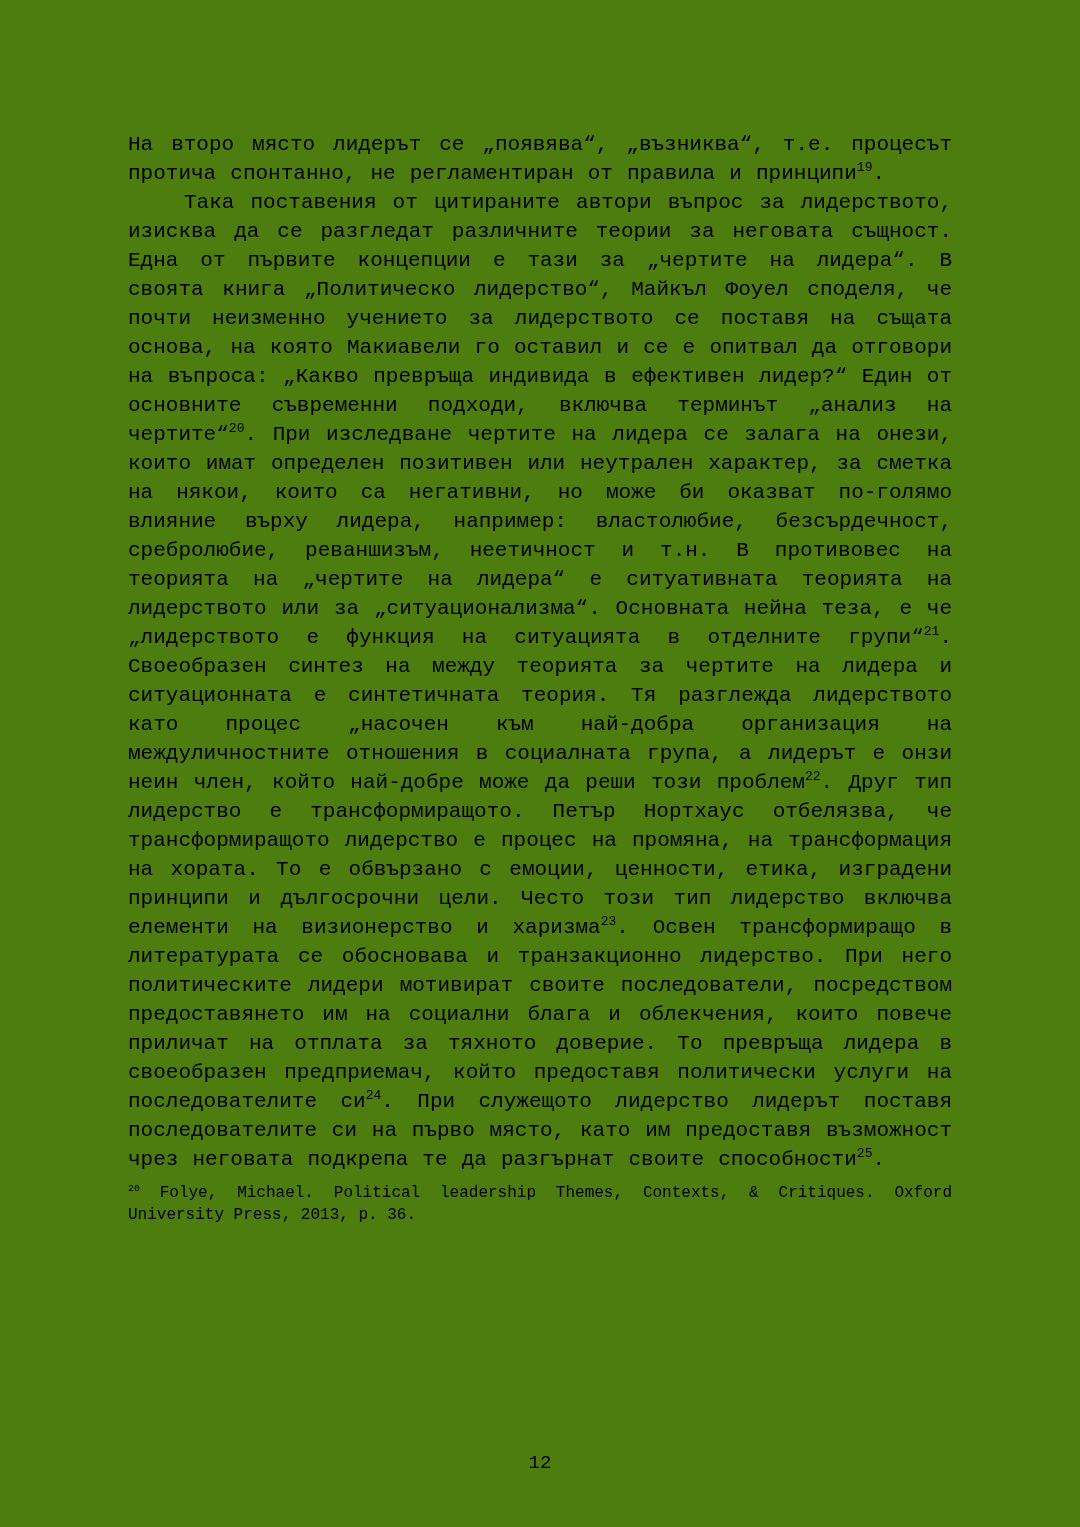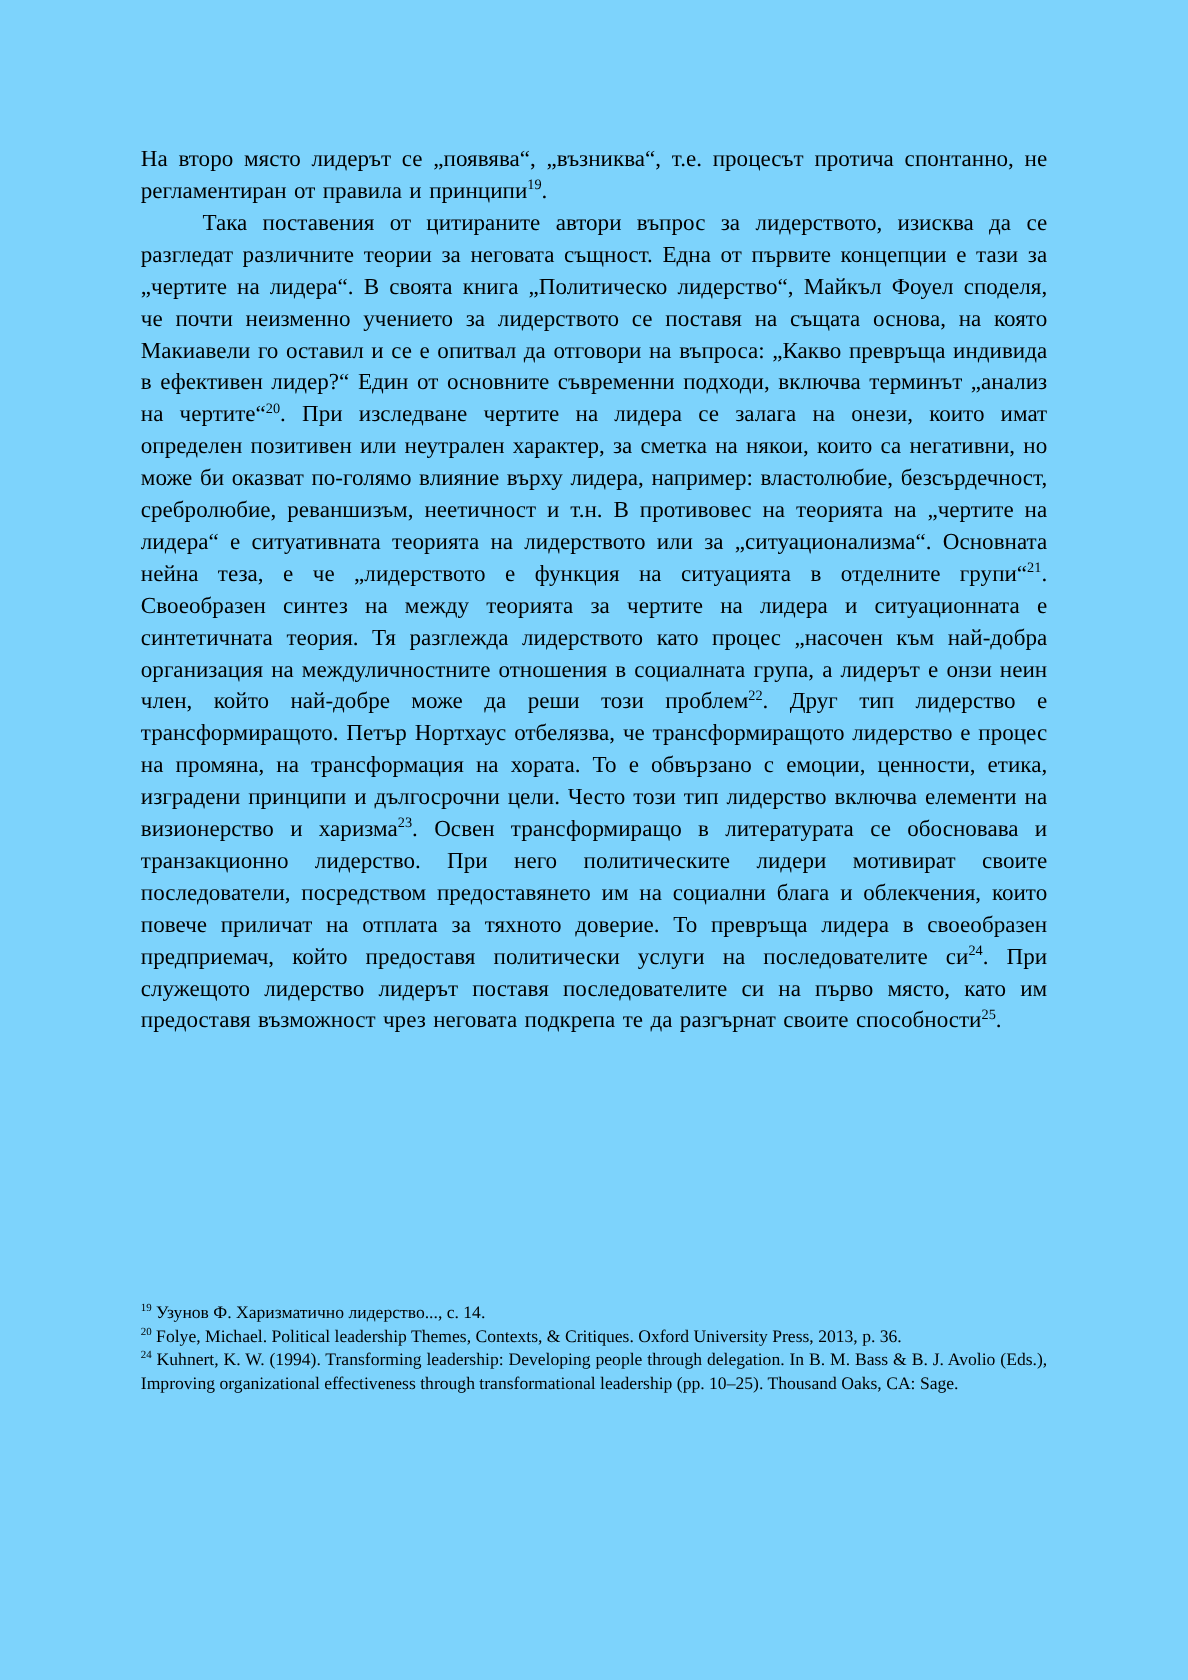--- a/index.html
+++ b/index.html
@@ -4,23 +4,23 @@
 <style>
   html, body {
     margin: 0;
     padding: 0;
     background: #ffffff;
   }
   .page {
     position: relative;
     width: 1080px;
     height: 1527px;
-    background: #7dd3fc;
+    background: #4d7c0f;
     color: #000000;
-    font-family: Liberation Serif, serif;
+    font-family: Liberation Mono, monospace;
     overflow: hidden;
   }
   .body-text {
     position: absolute;
     left: 128px;
     top: 130px;
     width: 824px;
     font-size: 21px;
     line-height: 29px;
     text-align: justify;
@@ -60,17 +60,16 @@
 </style>
 </head>
 <body>
 
 <div class="page">
   <main class="body-text">
       <p class="para">На второ място лидерът се „появява“, „възниква“, т.е. процесът протича спонтанно, не регламентиран от правила и принципи<sup>19</sup>.</p>
       <p class="para indent">Така поставения от цитираните автори въпрос за лидерството, изисква да се разгледат различните теории за неговата същност. Една от първите концепции е тази за „чертите на лидера“. В своята книга „Политическо лидерство“, Майкъл Фоуел споделя, че почти неизменно учението за лидерството се поставя на същата основа, на която Макиавели го оставил и се е опитвал да отговори на въпроса: „Какво превръща индивида в ефективен лидер?“ Един от основните съвременни подходи, включва терминът „анализ на чертите“<sup>20</sup>. При изследване чертите на лидера се залага на онези, които имат определен позитивен или неутрален характер, за сметка на някои, които са негативни, но може би оказват по-голямо влияние върху лидера, например: властолюбие, безсърдечност, сребролюбие, реваншизъм, неетичност и т.н. В противовес на теорията на „чертите на лидера“ е ситуативната теорията на лидерството или за „ситуационализма“. Основната нейна теза, е че „лидерството е функция на ситуацията в отделните групи“<sup>21</sup>. Своеобразен синтез на между теорията за чертите на лидера и ситуационната е синтетичната теория. Тя разглежда лидерството като процес „насочен към най-добра организация на междуличностните отношения в социалната група, а лидерът е онзи неин член, който най-добре може да реши този проблем<sup>22</sup>. Друг тип лидерство е трансформиращото. Петър Нортхаус отбелязва, че трансформиращото лидерство е процес на промяна, на трансформация на хората. То е обвързано с емоции, ценности, етика, изградени принципи и дългосрочни цели. Често този тип лидерство включва елементи на визионерство и харизма<sup>23</sup>. Освен трансформиращо в литературата се обосновава и транзакционно лидерство. При него политическите лидери мотивират своите последователи, посредством предоставянето им на социални блага и облекчения, които повече приличат на отплата за тяхното доверие. То превръща лидера в своеобразен предприемач, който предоставя политически услуги на последователите си<sup>24</sup>. При служещото лидерство лидерът поставя последователите си на първо място, като им предоставя възможност чрез неговата подкрепа те да разгърнат своите способности<sup>25</sup>.</p>
     </main>
   <section class="footnotes">
-      <p class="footnote"><sup>19</sup> Узунов Ф. Харизматично лидерство..., с. 14.</p>
       <p class="footnote"><sup>20</sup> Folye, Michael. Political leadership Themes, Contexts, &amp; Critiques. Oxford University Press, 2013, p. 36.</p>
-      <p class="footnote"><sup>24</sup> Kuhnert, K. W. (1994). Transforming leadership: Developing people through delegation. In B. M. Bass &amp; B. J. Avolio (Eds.), Improving organizational effectiveness through transformational leadership (pp. 10–25). Thousand Oaks, CA: Sage.</p>
     </section>
+  <div class="page-number">12</div>
 </div>
 
 </body></html>

